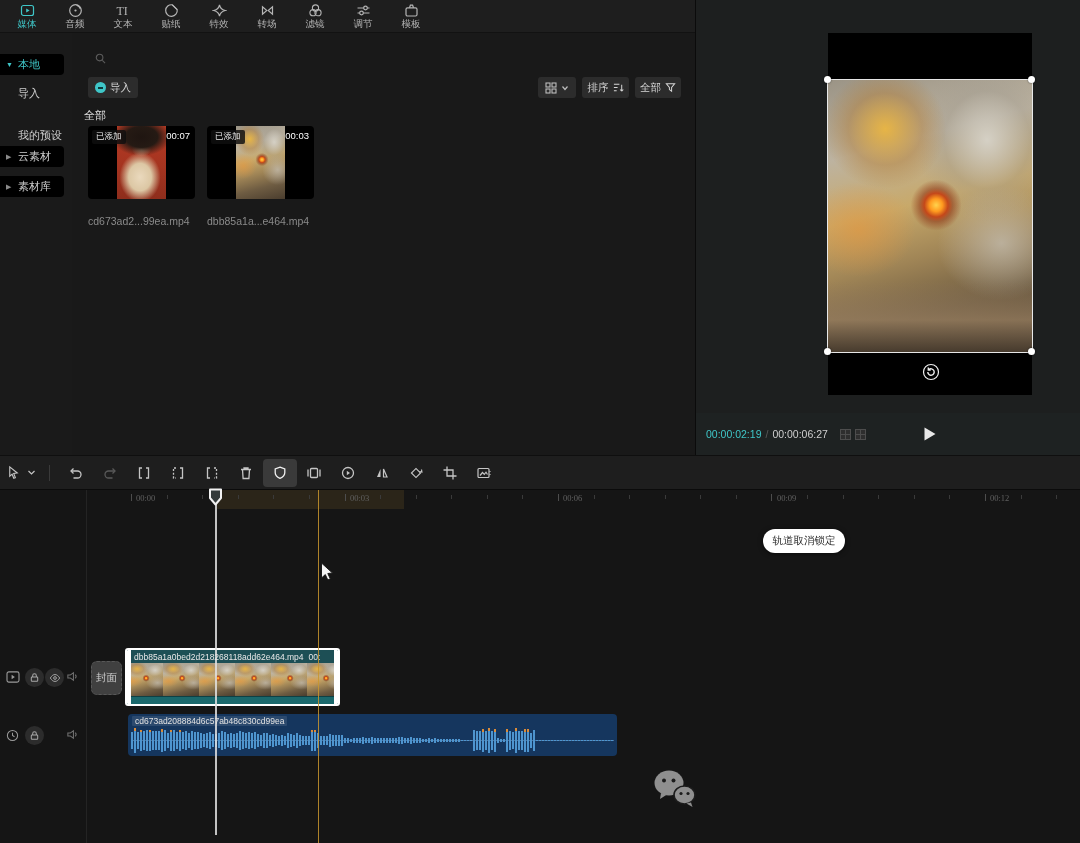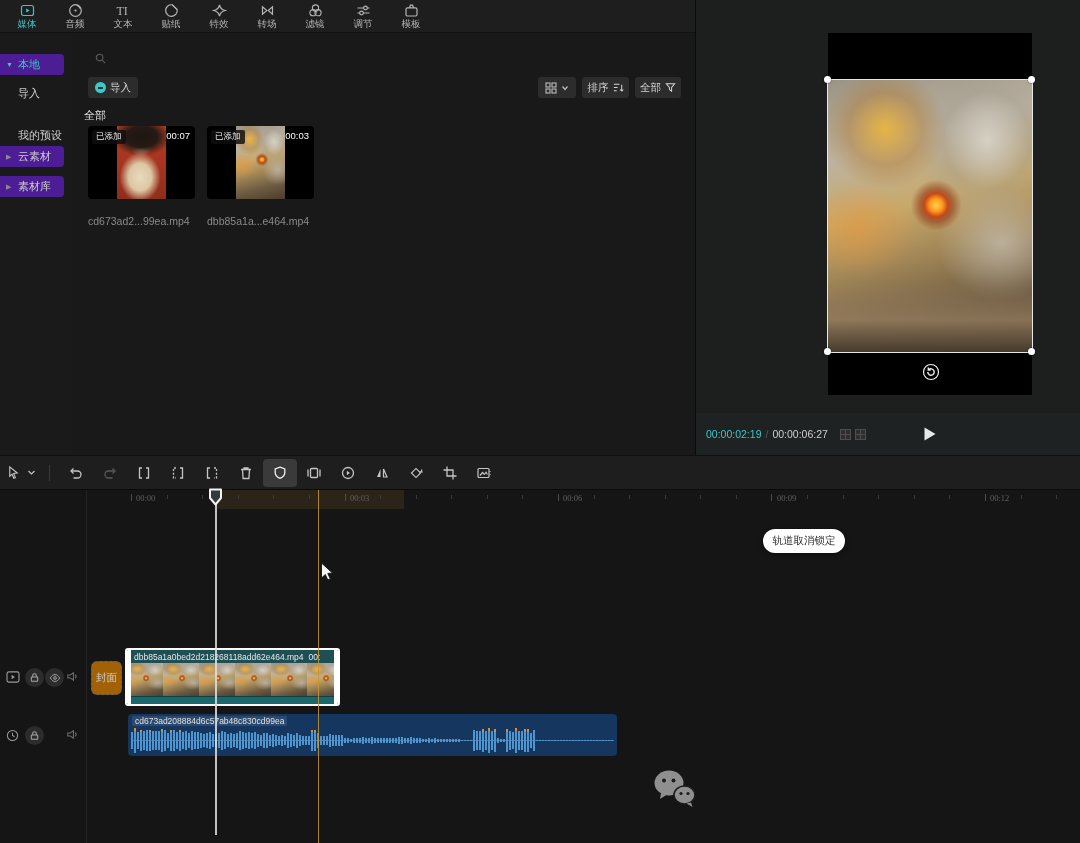--- a/index.html
+++ b/index.html
@@ -13,21 +13,21 @@
   
   .top-toolbar { position:absolute; left:0; top:0; width:695px; height:33px; background:#1e1e1e;
                  border-bottom:1px solid #121212; display:flex; align-items:center; padding-left:3px; }
   .tt-item { width:48px; height:33px; display:flex; flex-direction:column; align-items:center; justify-content:center; gap:1px; color:#b5b5b5; cursor:pointer; }
   .tt-item .lbl { font-size:9.5px; line-height:10px; }
   .tt-item.active { color:var(--accent); }
 
   
   .sidebar { position:absolute; left:0; top:33px; width:72px; height:422px; background:#1a1a1a; font-size:11px; }
   .sb-row { position:absolute; left:0; display:flex; align-items:center; gap:4px; height:21px; padding-left:6px; color:#cfcfcf; cursor:pointer; white-space:nowrap; }
-  .sb-block { width:64px; background:#4c1d95; border-radius:0 4px 4px 0; }
+  .sb-block { width:64px; background:#000000; border-radius:0 4px 4px 0; }
   .sb-caret { font-size:7px; color:#8a8a8a; width:8px; }
   .sb-row.active { color:var(--accent); }
   .sb-row.active .sb-caret { color:var(--accent); }
   .sb-plain { padding-left:18px; }
 
   
   .media { position:absolute; left:72px; top:33px; width:623px; height:422px; background:#191919; }
   .search-bar { position:absolute; left:16px; top:16px; width:592px; height:19px; background:#0c0c0c; border:none; border-radius:3px; color:#bbb; font-size:10.5px; padding-left:26px; outline:none; font-family:inherit; }
   .search-bar::placeholder { color:#575757; }
   .search-ico { position:absolute; left:23px; top:20px; color:#5c5c5c; pointer-events:none; }
@@ -94,21 +94,21 @@
   .timeline { position:absolute; left:0; top:490px; width:1080px; height:353px; background:#151515; }
   .tl-divider { position:absolute; left:86px; top:0; width:1px; height:100%; background:#242424; }
   .ruler { position:absolute; left:86px; top:0; width:994px; height:20px; }
   .tick { position:absolute; top:5px; width:1px; height:4px; background:#3a3a3a; }
   .tick.major { top:4px; height:7px; background:#4d4d4d; }
   .rlabel { position:absolute; top:3px; font-size:8.5px; color:#606060;font-family:Liberation Serif, serif; }
   .ruler-tint { position:absolute; left:131px; top:0; width:187px; height:19px; background:rgba(190,150,55,0.13); }
   .pill { position:absolute; left:763px; top:39px; width:82px; height:24px; background:#fff; border-radius:13px; color:#2a2a2a; font-size:10.5px; display:flex; align-items:center; justify-content:center; box-shadow:0 1px 5px rgba(0,0,0,0.55); cursor:pointer; }
   .trk-ico { position:absolute; color:#9a9a9a; cursor:pointer; }
   .circle-btn { position:absolute; width:19px; height:19px; border-radius:50%; background:#2c2c2c; display:flex; align-items:center; justify-content:center; color:#a8a8a8; cursor:pointer; }
-  .cover-btn { position:absolute; left:91px; top:171px; width:31px; height:34px; background:#a16207; border:1px dashed #585858; border-radius:6px; color:#cfcfcf; font-size:10.5px; display:flex; align-items:center; justify-content:center; cursor:pointer; }
+  .cover-btn { position:absolute; left:91px; top:171px; width:31px; height:34px; background:#404040; border:1px dashed #585858; border-radius:6px; color:#cfcfcf; font-size:10.5px; display:flex; align-items:center; justify-content:center; cursor:pointer; }
 
   .vclip { position:absolute; left:125px; top:158px; width:215px; height:58px; border:2px solid #fff; border-radius:3px; overflow:hidden; background:var(--clip-title-bg); cursor:pointer; z-index:2; }
   .vclip::before,.vclip::after { content:''; position:absolute; top:0; bottom:0; width:4px; background:#fff; z-index:3; }
   .vclip::before { left:0; } .vclip::after { right:0; }
   .vclip-title { height:13px; background:var(--clip-title-bg); display:flex; align-items:center; padding:0 7px; font-size:8.5px; color:#e8e8e8; white-space:nowrap; overflow:hidden; gap:5px; }
   .vclip-title .vdur { flex:none; }
   .vclip-thumbs { height:33px; display:flex; overflow:hidden; }
   .vtile { width:36px; height:33px; flex:none; }
   .vclip-strip { height:8px; background:var(--clip-strip); border-top:1px solid #0e4044; }
 

